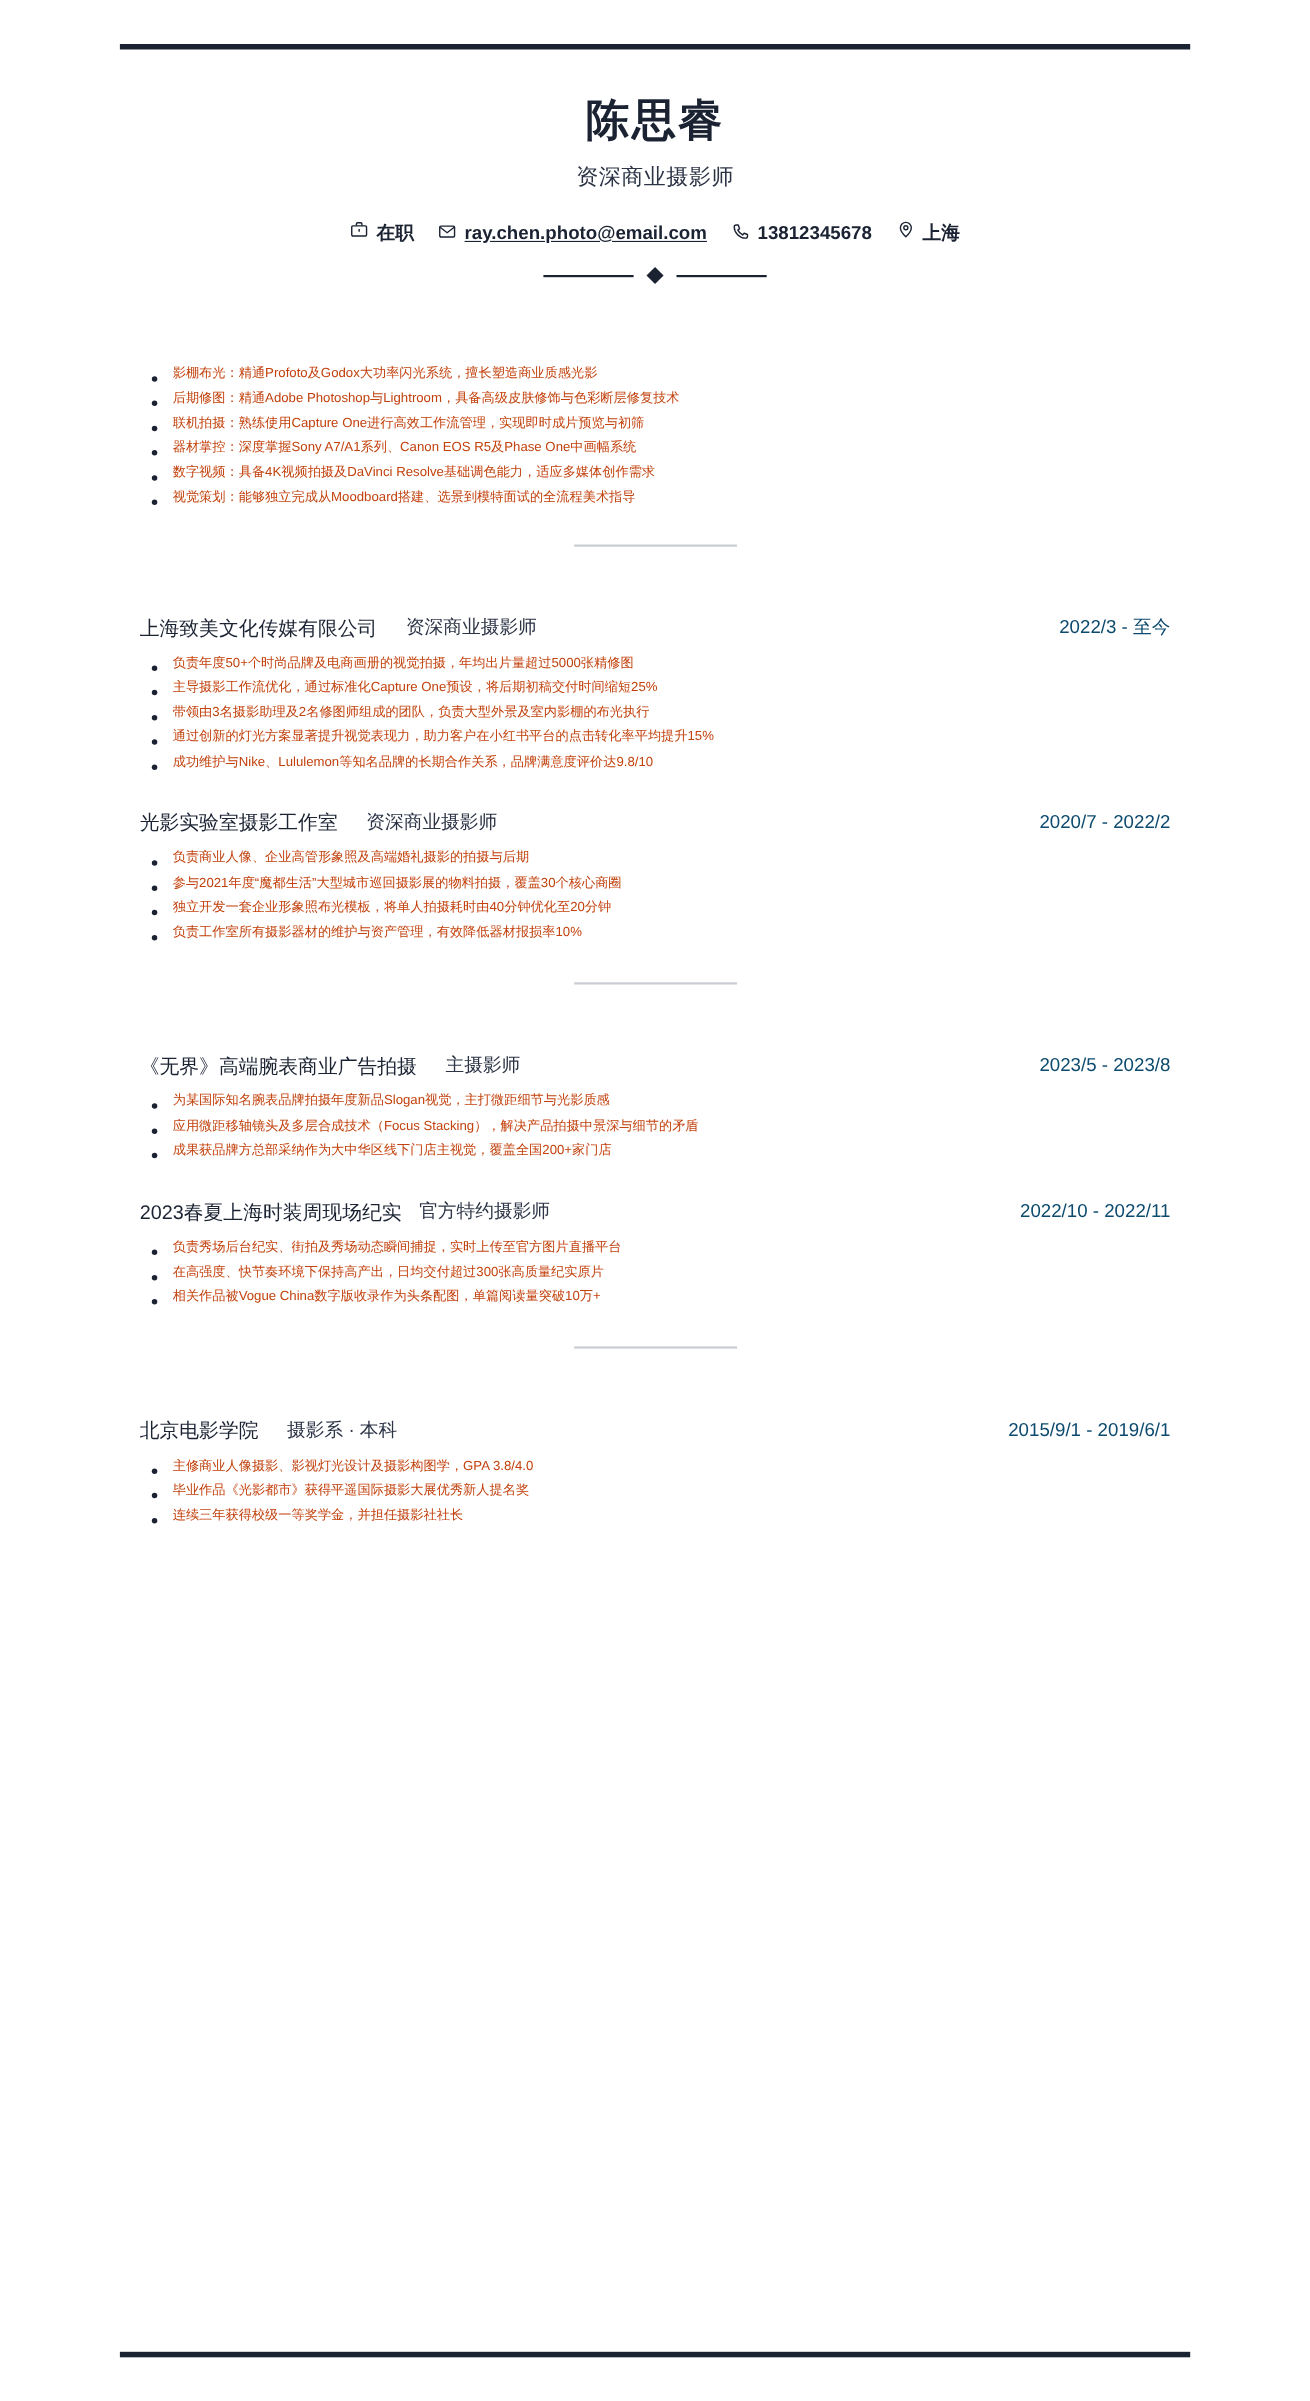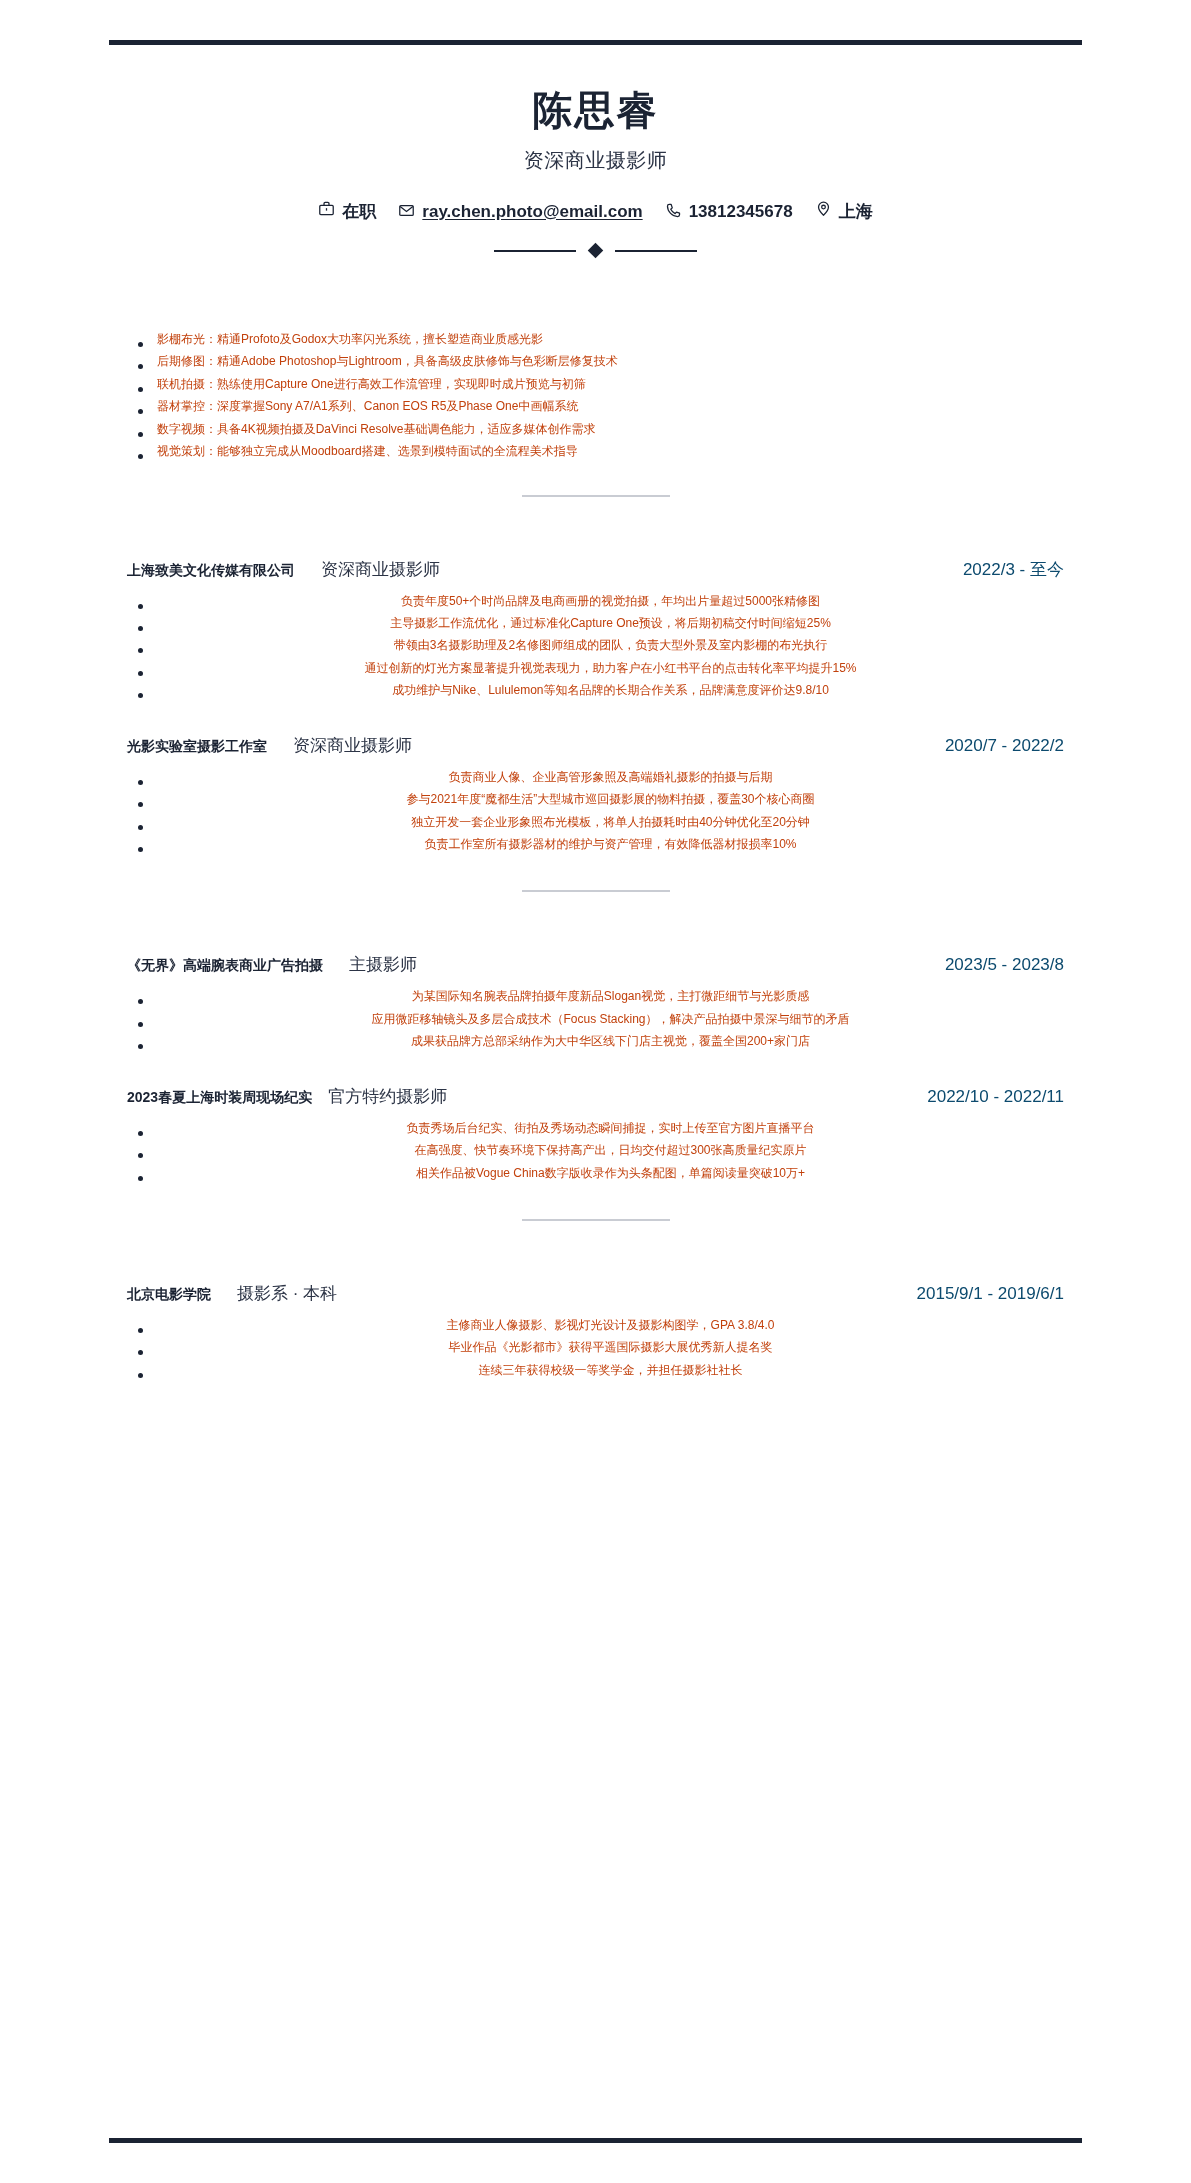--- a/index.html
+++ b/index.html
@@ -153,22 +153,22 @@
   
   .entry { margin-bottom: 6px; }
   .entry + .entry { margin-top: 34px; }
   .entry-head {
     display: flex;
     align-items: center;
     width: 100%;
     margin-bottom: 10px;
   }
   .entry-org {
-    font-size: 14px;
-    font-weight: 700;
+    font-size: 18px;
+    font-weight: 400;
     color: #1b2333;
     flex: 0 0 auto;
     max-width: 360px;
     line-height: 1.35;
   }
   .entry-role {
     font-size: 17px;
     font-weight: 400;
     color: #2c3446;
     margin-left: 26px;
@@ -176,21 +176,21 @@
     line-height: 1.35;
   }
   .entry-date {
     font-size: 17px;
     color: #0c4a6e;
     flex: 0 0 auto;
     text-align: right;
     white-space: nowrap;
     line-height: 1.35;
   }
-  .entry .bullets { margin-top: 4px; text-align: center; }
+  .entry .bullets { margin-top: 4px; }
 
   .entry-head.tight .entry-role { margin-left: 16px; }
 </style>
 </head>
 <body>
 
 <div class="page">
 
   <div class="rule-top"></div>
 

